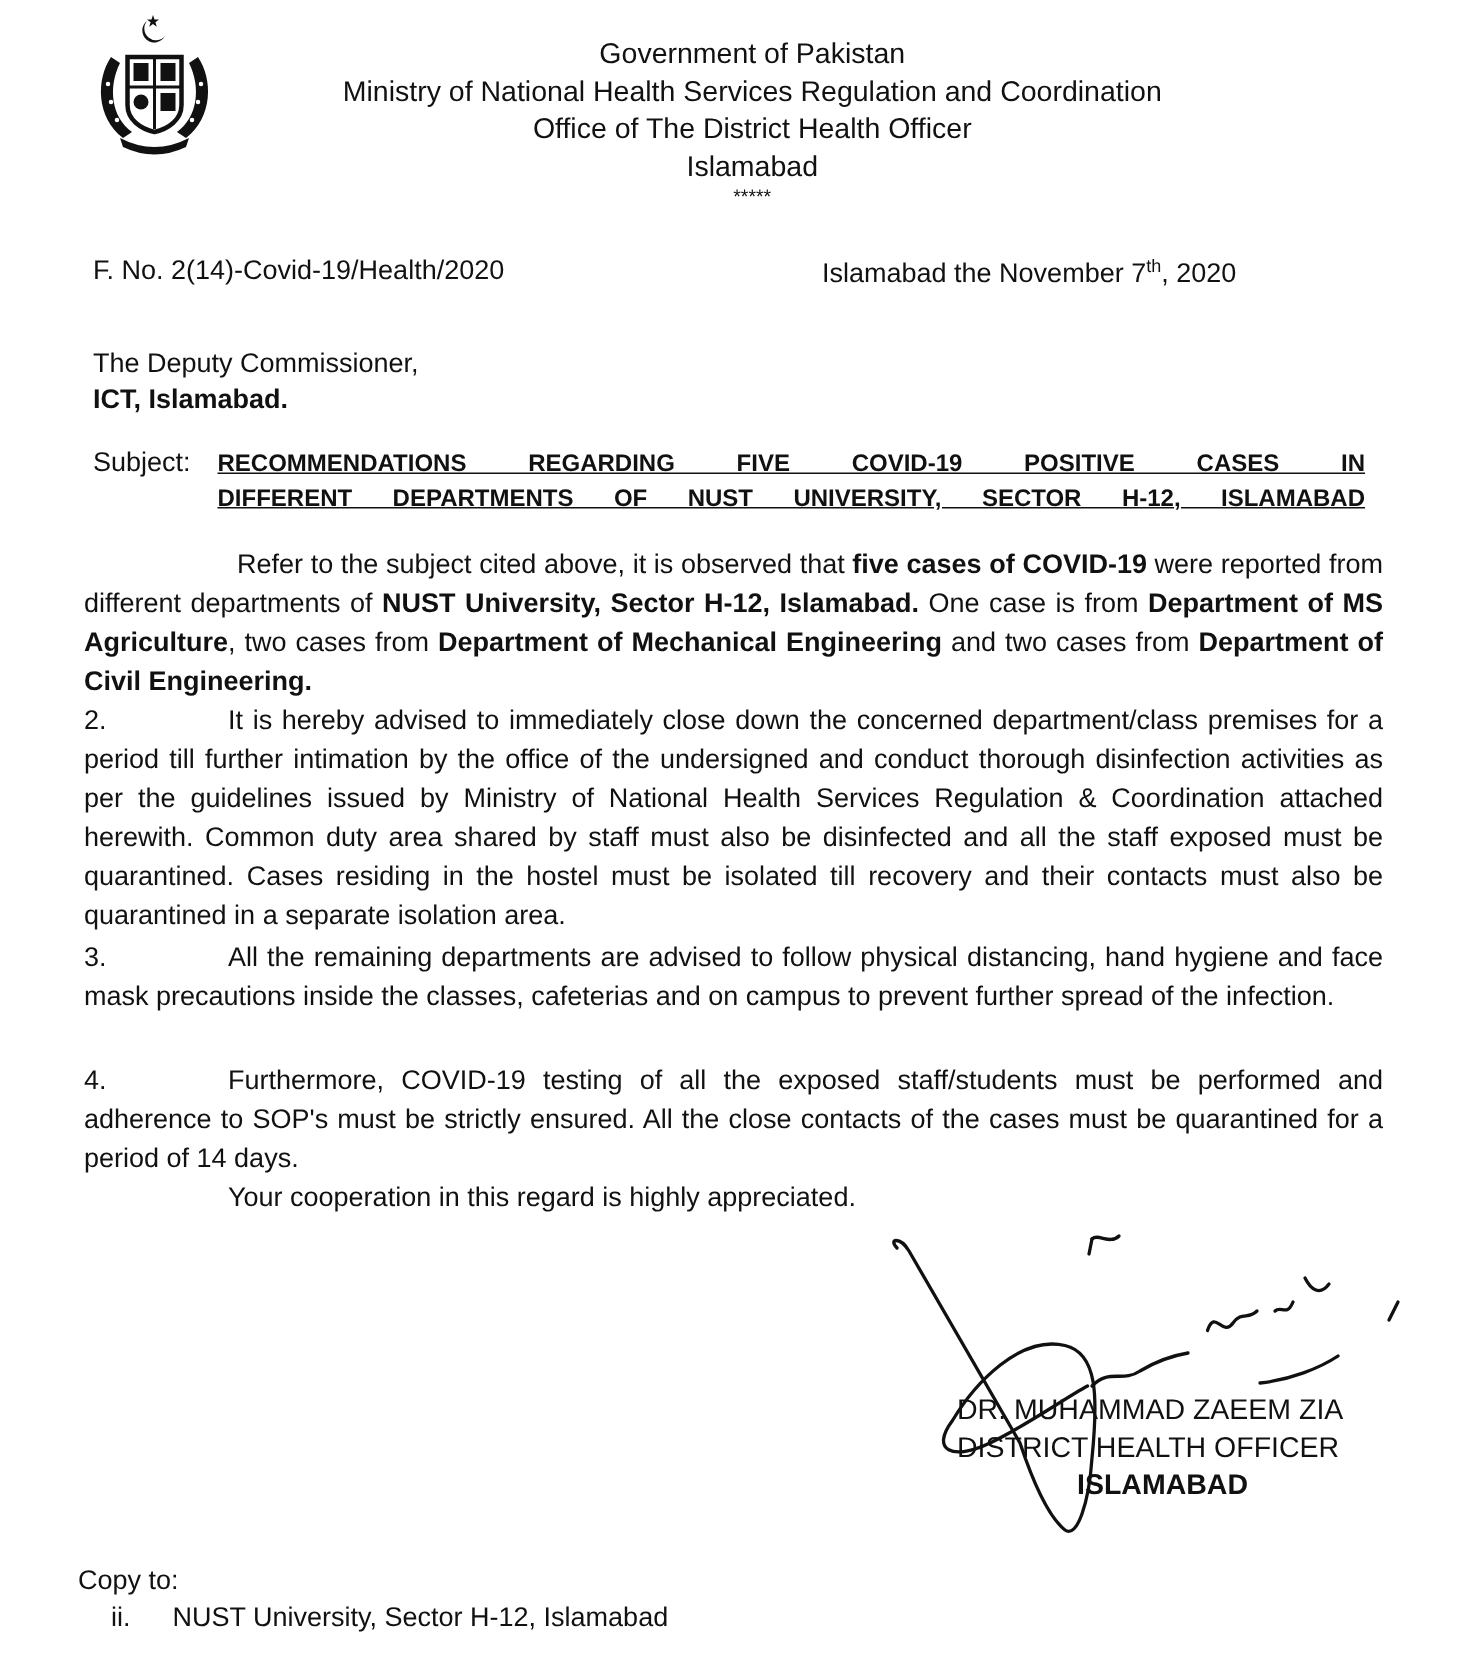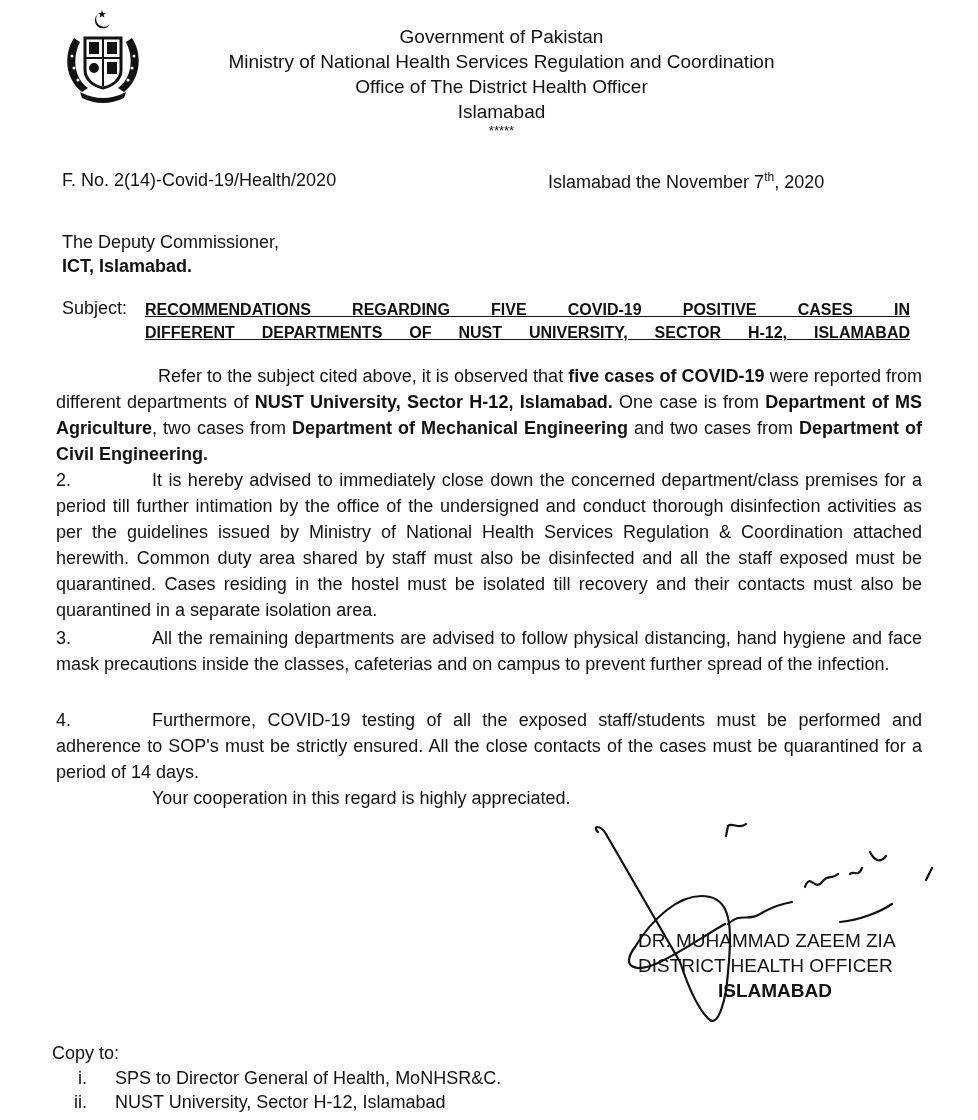--- a/index.html
+++ b/index.html
@@ -119,15 +119,14 @@
 </svg>
 
 <div class="abs signatory">
   <div>DR. MUHAMMAD ZAEEM ZIA</div>
   <div>DISTRICT HEALTH OFFICER</div>
   <div class="bold">ISLAMABAD</div>
 </div>
 
 <div class="abs cc-label">Copy to:</div>
 <div class="abs cc-list">
-  <div><span class="num">i.</span><span>SPS to Director General of Health, MoNHSR&amp;C.</span></div>
   <div><span class="num" style="margin-left:-4px;width:41px;">ii.</span><span>NUST University, Sector H-12, Islamabad</span></div>
 </div>
 
 </body></html>

